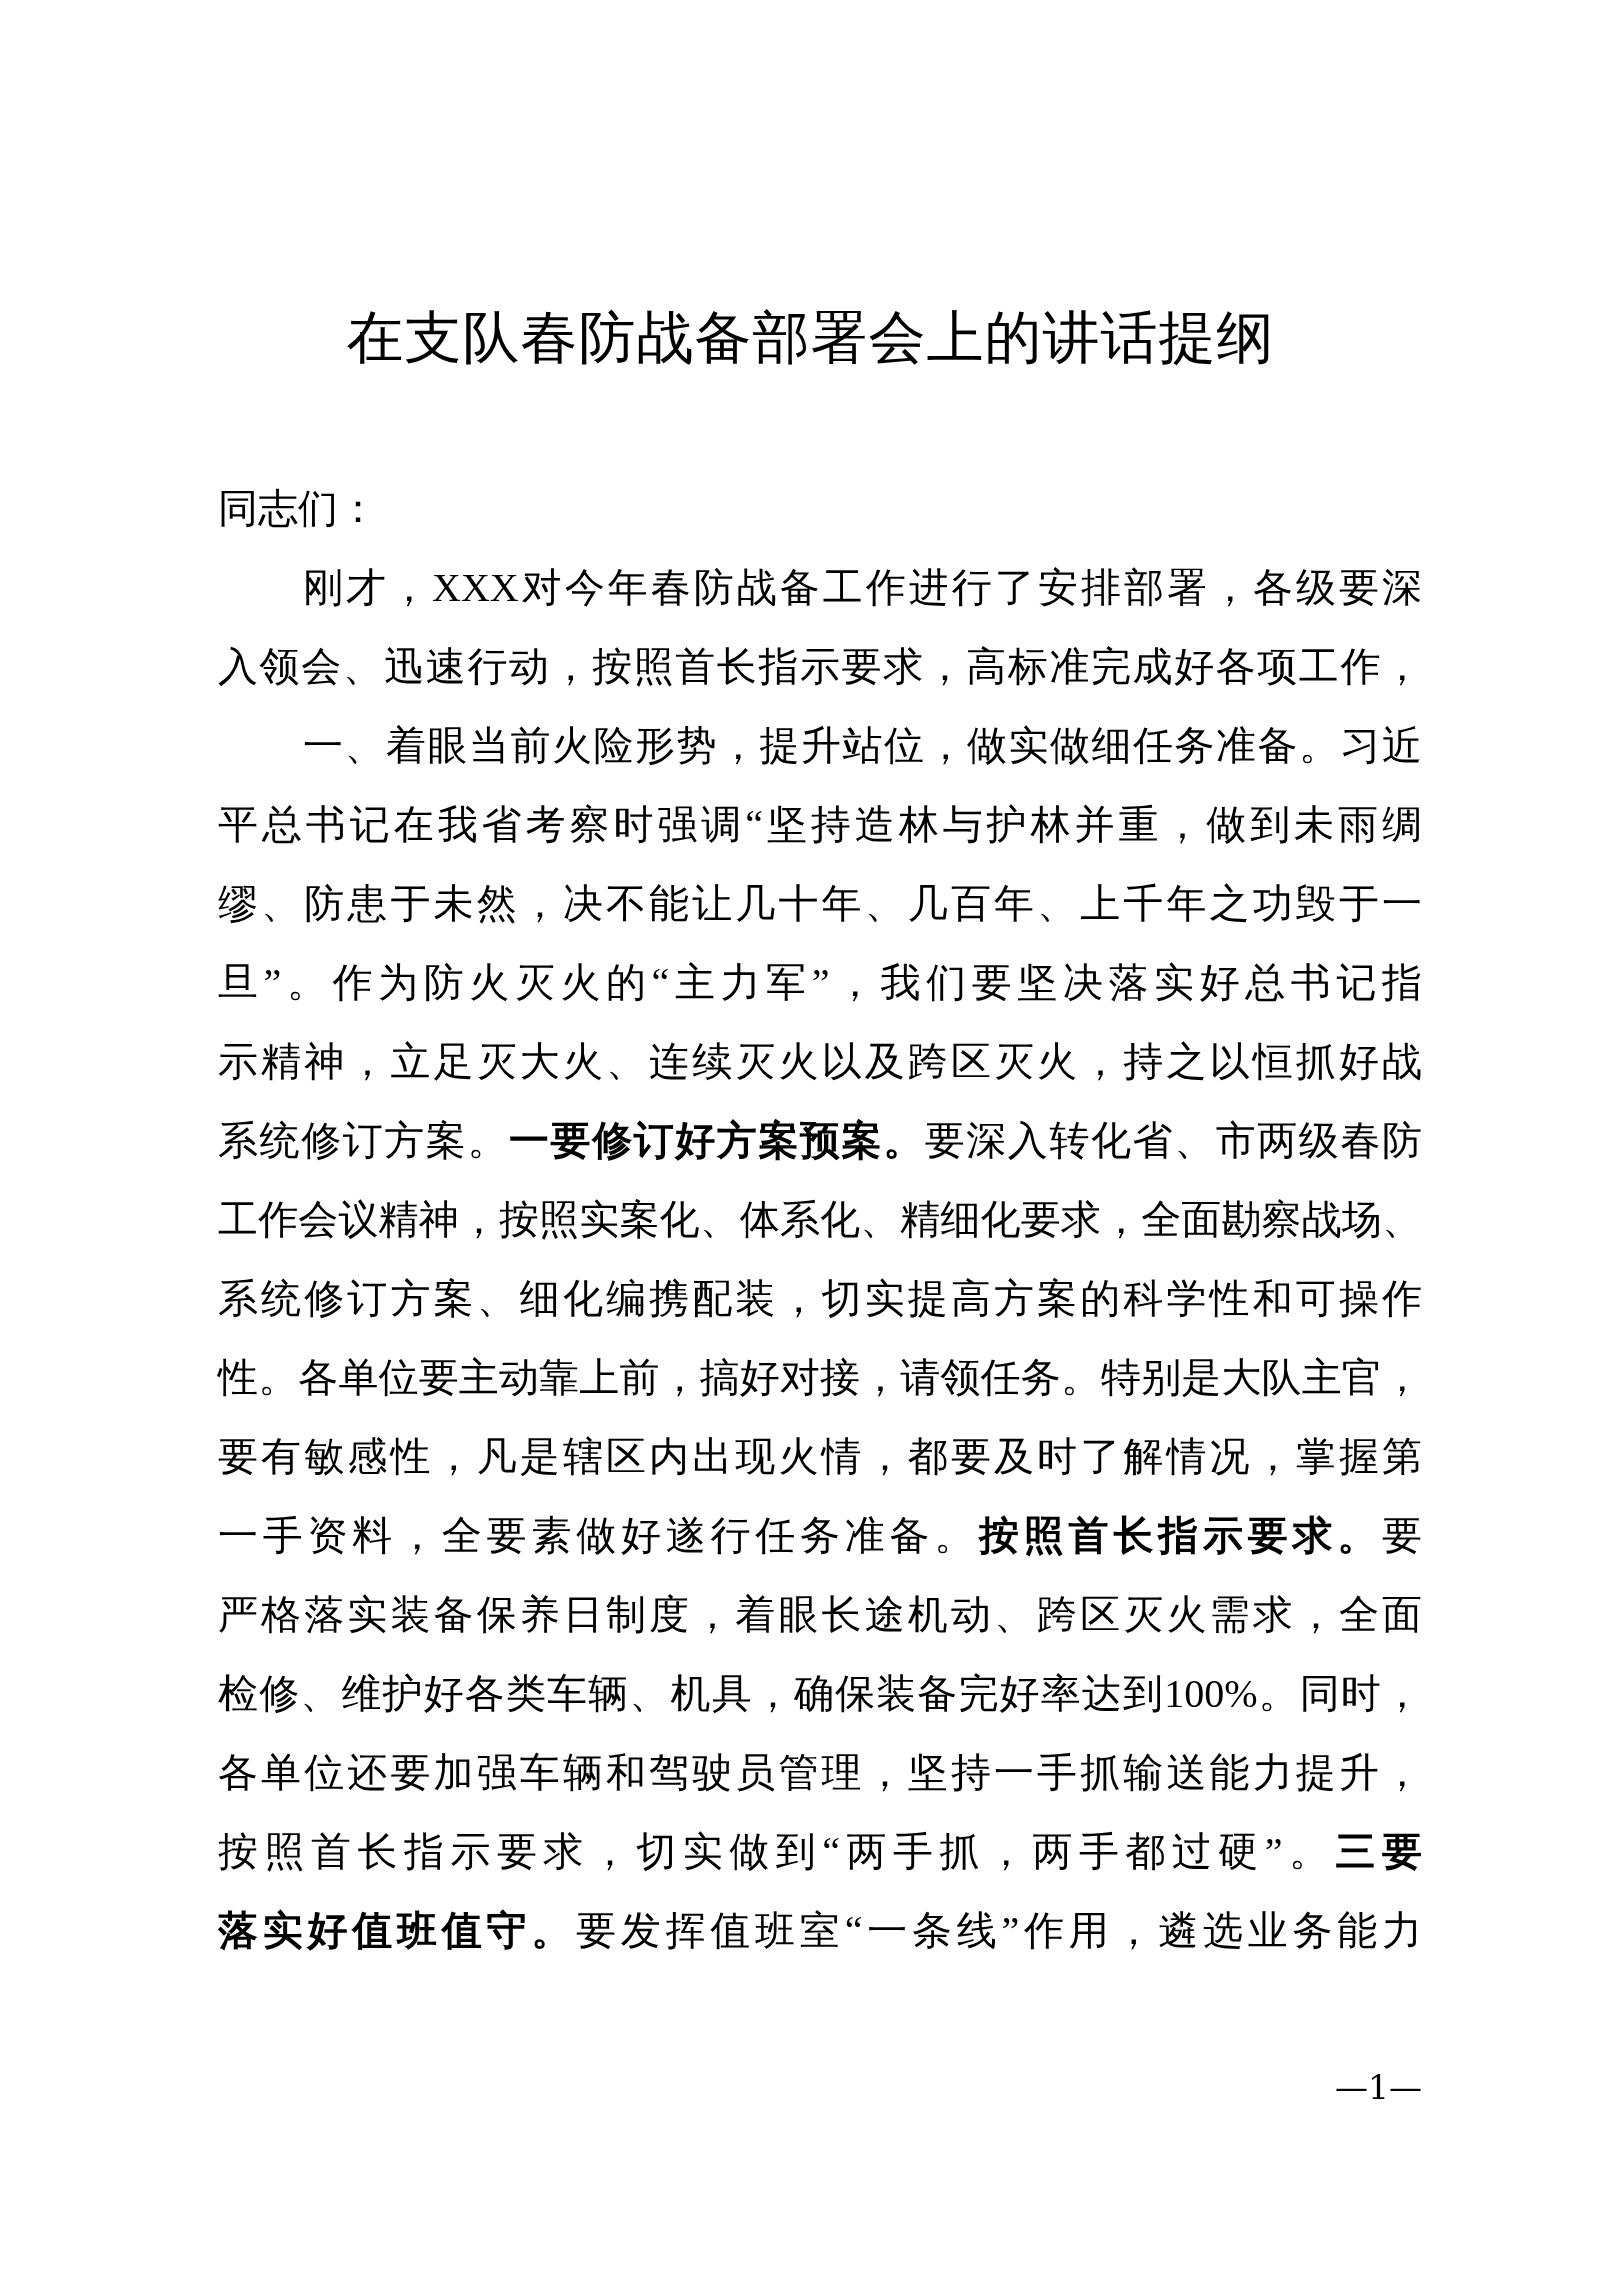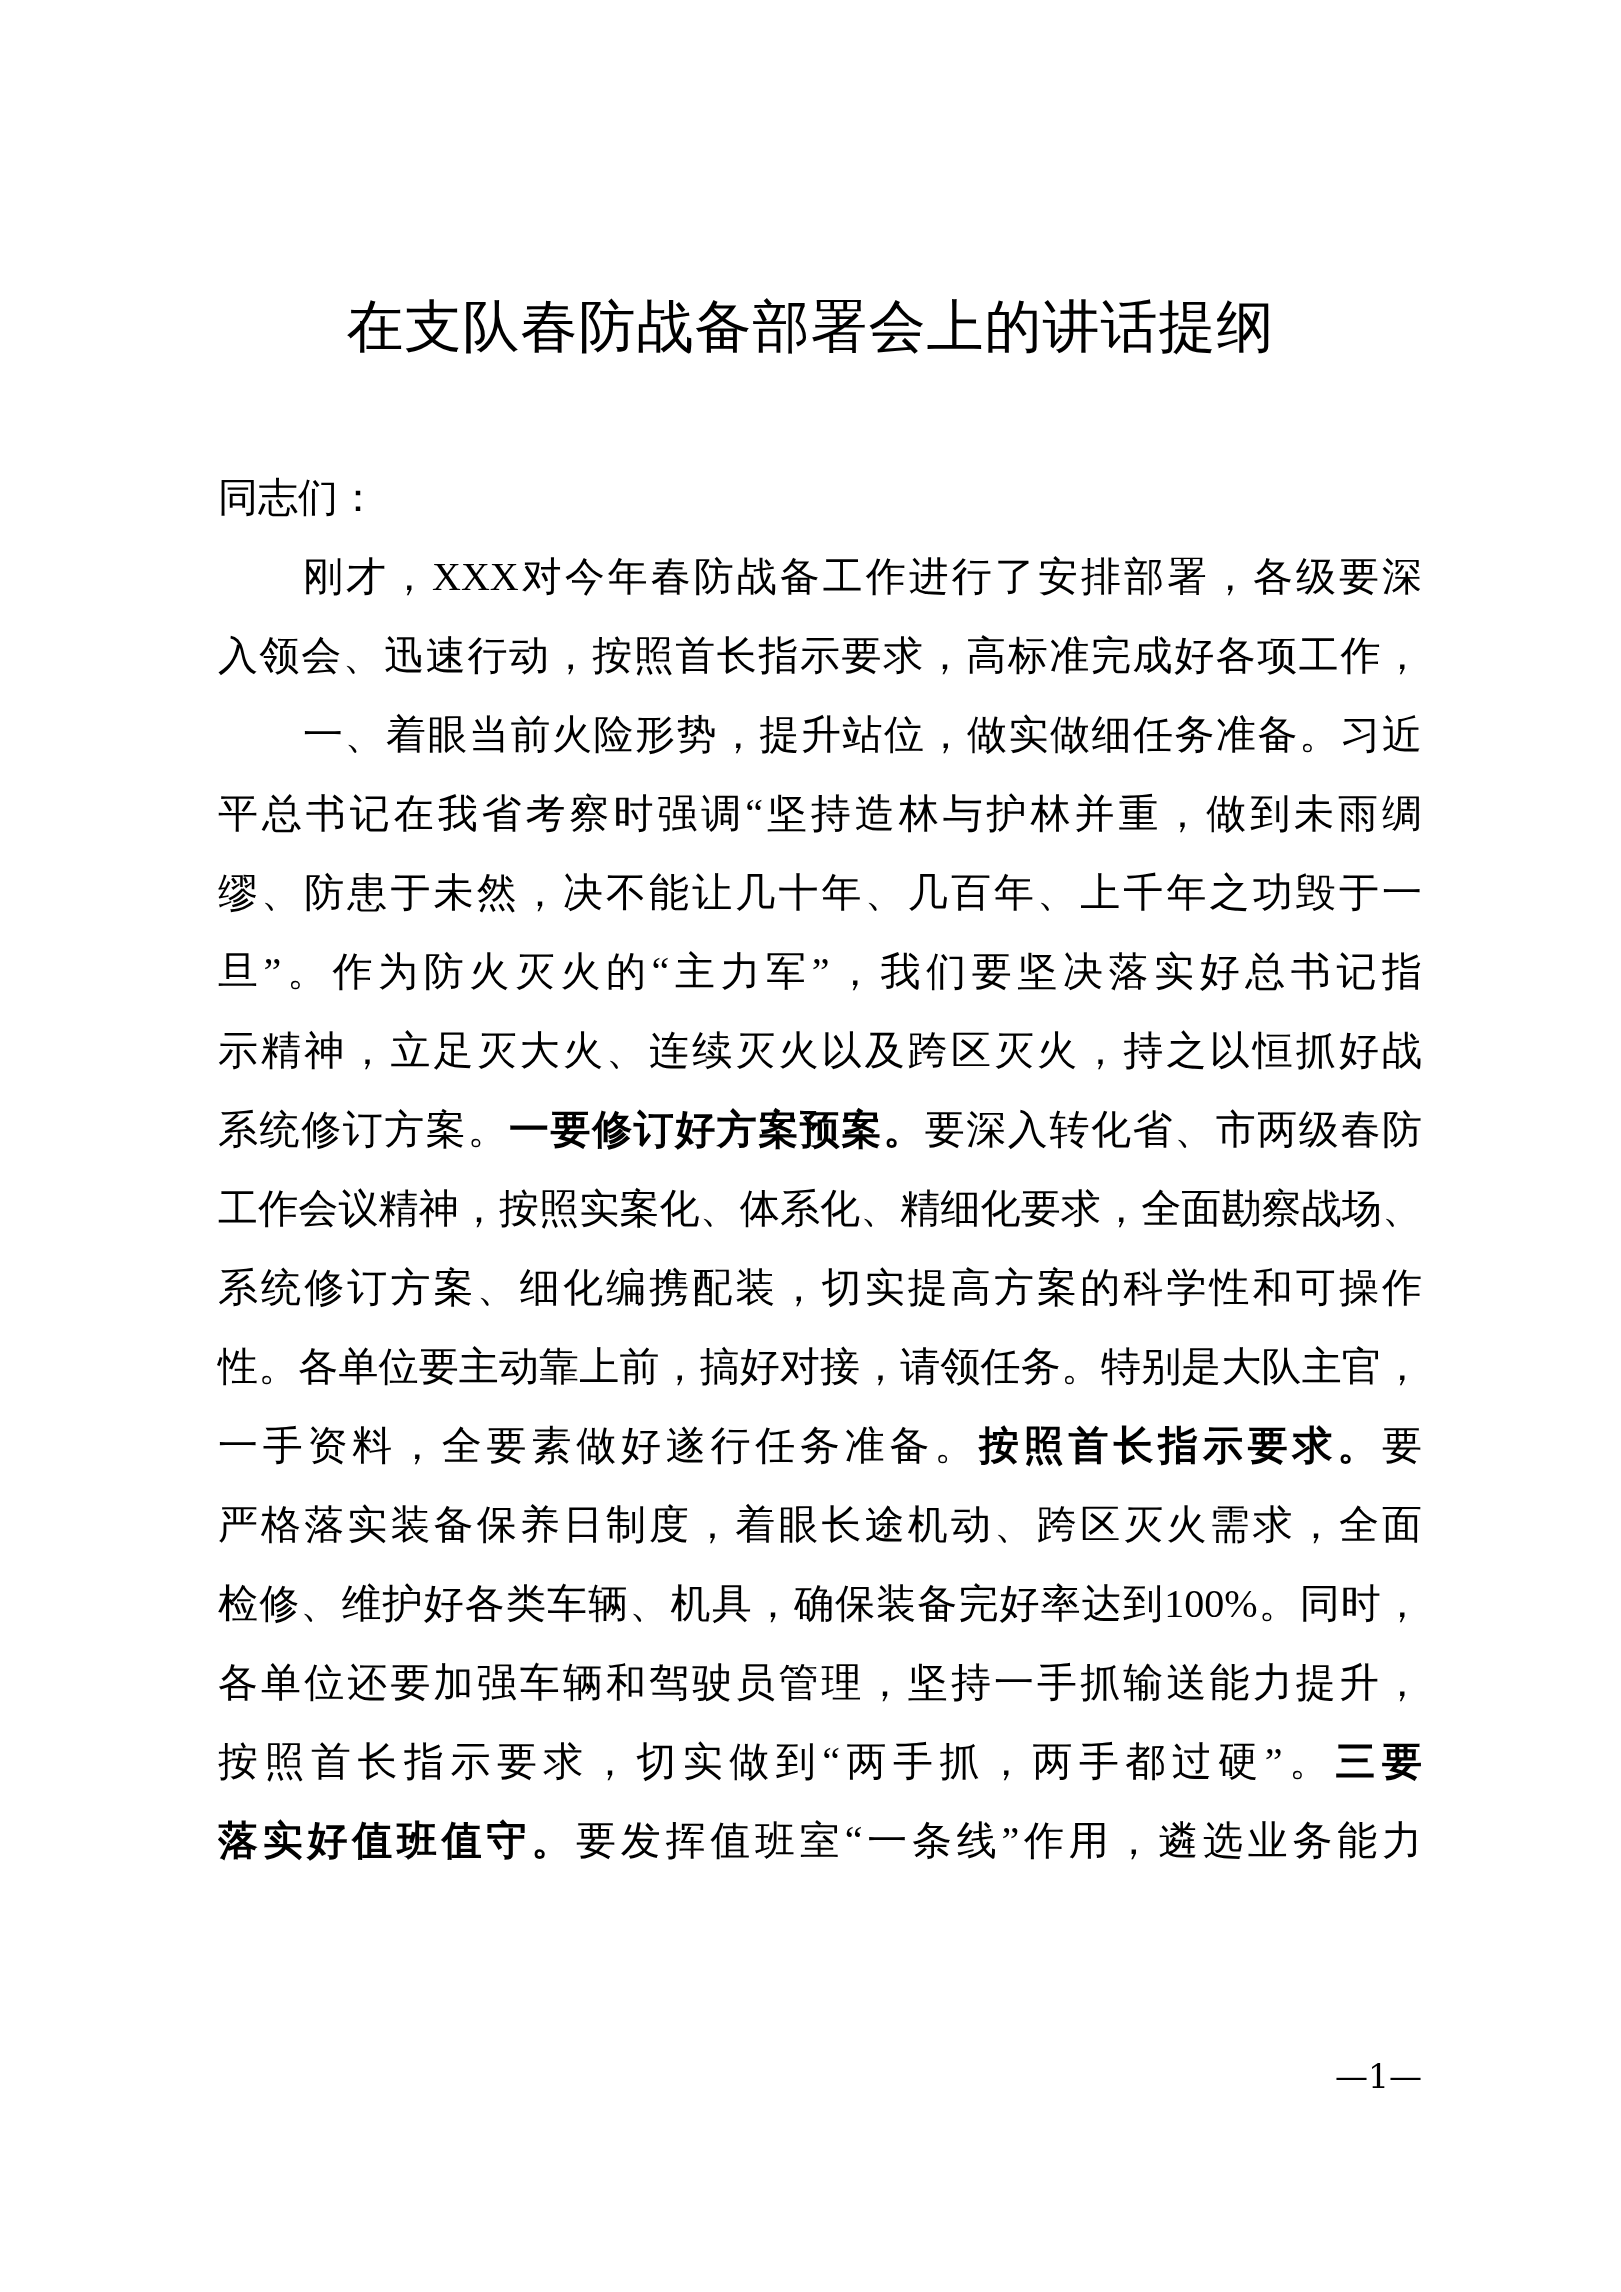--- a/index.html
+++ b/index.html
@@ -1,18 +1,18 @@
 <!DOCTYPE html>
 <html><head>
 <meta charset="utf-8">
 <style>
   html, body { margin: 0; padding: 0; background: #ffffff; }
   body { width: 1621px; height: 2293px; position: relative; overflow: hidden;
          font-family: "DejaVu Sans", "Liberation Sans", sans-serif; color: #000; }
-  .page { position: absolute; left: 0; top: 5px; width: 1621px; height: 2141px; }
+  .page { position: absolute; left: 0; top: 16px; width: 1621px; height: 2141px; }
   .title { position: absolute; left: 0; width: 1621px; top: 282px; text-align: center;
            font-size: 57px; line-height: 78px; letter-spacing: 1px; }
   .body { position: absolute; left: 218px; top: 453px; width: 1204px;
           font-size: 40px; line-height: 79px; font-family: Liberation Serif, serif; }
   .line { white-space: nowrap; height: 79px; display: block; }
   .indent { padding-left: 85px; }
   .justify { text-align-last: justify; text-align: justify; }
   .b { font-weight: bold; }
   .pnum { position: absolute; left: 1335px; top: 2052px; font-size: 33px;
           font-family: "DejaVu Serif", "Liberation Serif", serif; }
@@ -29,20 +29,21 @@
         <div class="line justify"><span>入领会、迅速行动，按照首长指示要求，高标准完成好各项工作，</span></div>
         <div class="line indent justify"><span>一、着眼当前火险形势，提升站位，做实做细任务准备。习近</span></div>
         <div class="line justify"><span>平总书记在我省考察时强调“坚持造林与护林并重，做到未雨绸</span></div>
         <div class="line justify"><span>缪、防患于未然，决不能让几十年、几百年、上千年之功毁于一</span></div>
         <div class="line justify"><span>旦”。作为防火灭火的“主力军”，我们要坚决落实好总书记指</span></div>
         <div class="line justify"><span>示精神，立足灭大火、连续灭火以及跨区灭火，持之以恒抓好战</span></div>
         <div class="line justify"><span>系统修订方案。</span><span class="b">一要修订好方案预案。</span><span>要深入转化省、市两级春防</span></div>
         <div class="line justify"><span>工作会议精神，按照实案化、体系化、精细化要求，全面勘察战场、</span></div>
         <div class="line justify"><span>系统修订方案、细化编携配装，切实提高方案的科学性和可操作</span></div>
         <div class="line justify"><span>性。各单位要主动靠上前，搞好对接，请领任务。特别是大队主官，</span></div>
+        <div class="line justify"><span>要有敏感性，凡是辖区内出现火情，都要及时了解情况，掌握第</span></div>
         <div class="line justify"><span>一手资料，全要素做好遂行任务准备。</span><span class="b">按照首长指示要求。</span><span>要</span></div>
         <div class="line justify"><span>严格落实装备保养日制度，着眼长途机动、跨区灭火需求，全面</span></div>
         <div class="line justify"><span>检修、维护好各类车辆、机具，确保装备完好率达到100%。同时，</span></div>
         <div class="line justify"><span>各单位还要加强车辆和驾驶员管理，坚持一手抓输送能力提升，</span></div>
         <div class="line justify"><span>按照首长指示要求，切实做到“两手抓，两手都过硬”。</span><span class="b">三要</span></div>
         <div class="line justify"><span class="b">落实好值班值守。</span><span>要发挥值班室“一条线”作用，遴选业务能力</span></div>
       </div>
   </div>
   <div class="pnum">—1—</div>
 </div>

